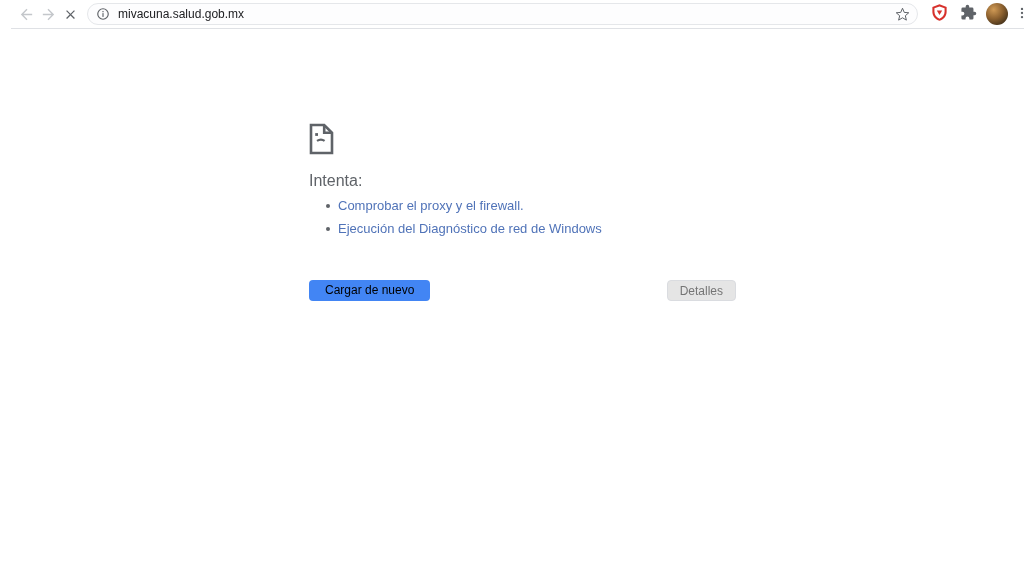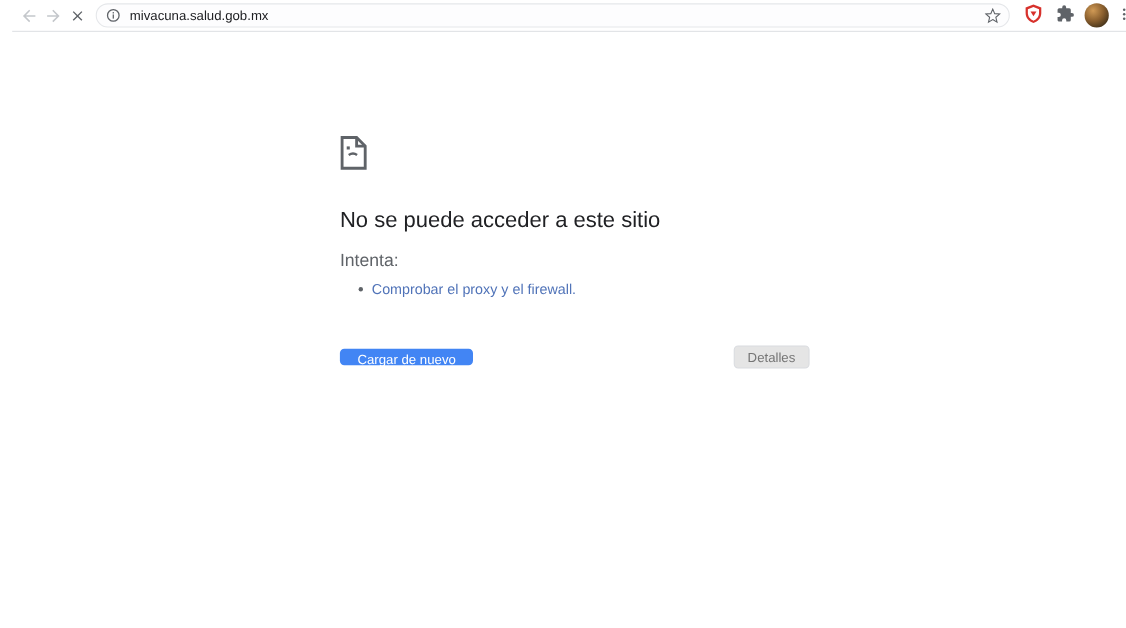--- a/index.html
+++ b/index.html
@@ -75,23 +75,23 @@
     color:var(--link-blue, #5073b8); cursor:pointer;
   }
   .error-code {
     margin-top:19px; font-size:10px; color:var(--code-gray, #9aa0a6);
     letter-spacing:0.2px;
   }
   .buttons-row {
     margin-top:42px; display:flex; justify-content:space-between; align-items:center;
   }
   .btn-primary {
-    background:var(--accent-blue, #4285f4); color:#ffffff; border:none;
+    background:var(--accent-blue, #4285f4); color:#000000; border:none;
     border-radius:4px; font-size:12px; font-family:"Liberation Sans", sans-serif;
-    padding:0 16px; height:15px; line-height:21px; cursor:pointer;
+    padding:0 16px; height:21px; line-height:21px; cursor:pointer;
   }
   .btn-secondary {
     background:#e5e5e5; color:#757575; border:1px solid #dadce0;
     border-radius:4px; font-size:12px; font-family:"Liberation Sans", sans-serif;
     padding:0 12px; height:21px; cursor:pointer;
   }
 </style>
 </head>
 <body>
 
@@ -170,29 +170,31 @@
 
     <span>
       <svg class="sad-file" width="25" height="32" viewBox="0 0 25 31">
         <path d="M2 1.5 H15.2 L23 9.3 V29.5 H2 Z" fill="#fff" stroke="#5f6368" stroke-width="2.6" stroke-linejoin="miter"></path>
         <path d="M15.2 1.5 V9.3 H23" fill="none" stroke="#5f6368" stroke-width="2.6"></path>
         <rect x="6.2" y="9.6" width="2.8" height="2.8" fill="#5f6368"></rect>
         <path d="M8 17.4 q4 -2.6 7.6 0" fill="none" stroke="#5f6368" stroke-width="2.2"></path>
       </svg>
     </span>
 
-    <h1 class="error-title">No se puede acceder a este sitio</h1>
 
 
     <p class="suggest-label">Intenta:</p>
 
     <ul class="suggest-list">
       <li class="link">
         <span>Comprobar el proxy y el firewall.</span>
       </li>
+      <li class="link">
+        <span>Ejecución del Diagnóstico de red de Windows</span>
+      </li>
     </ul>
 
 
     <div class="buttons-row">
       <button class="btn-primary">Cargar de nuevo</button>
       <button class="btn-secondary">Detalles</button>
     </div>
 
   </div>
 </div>

